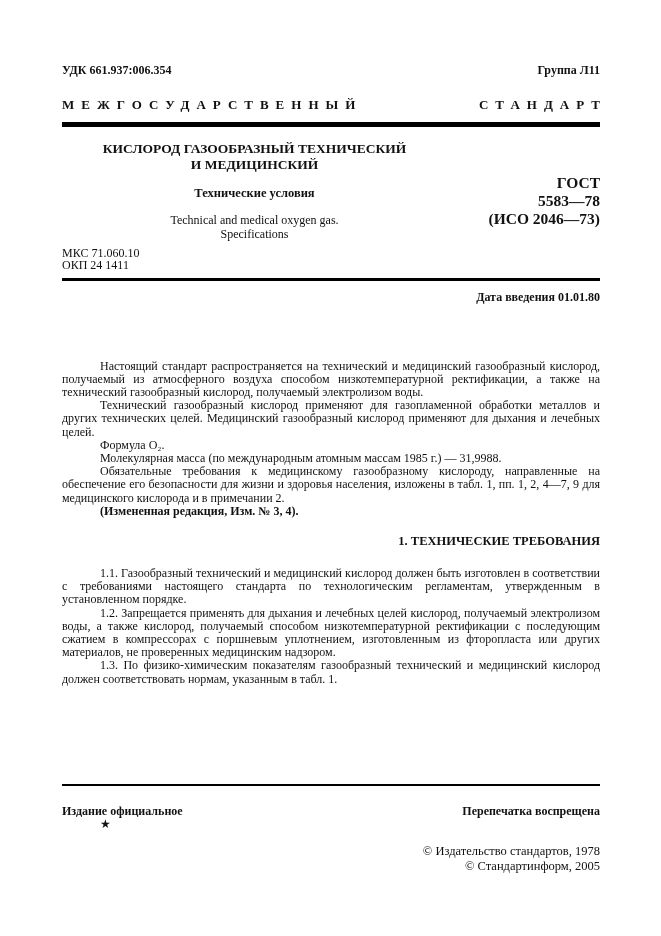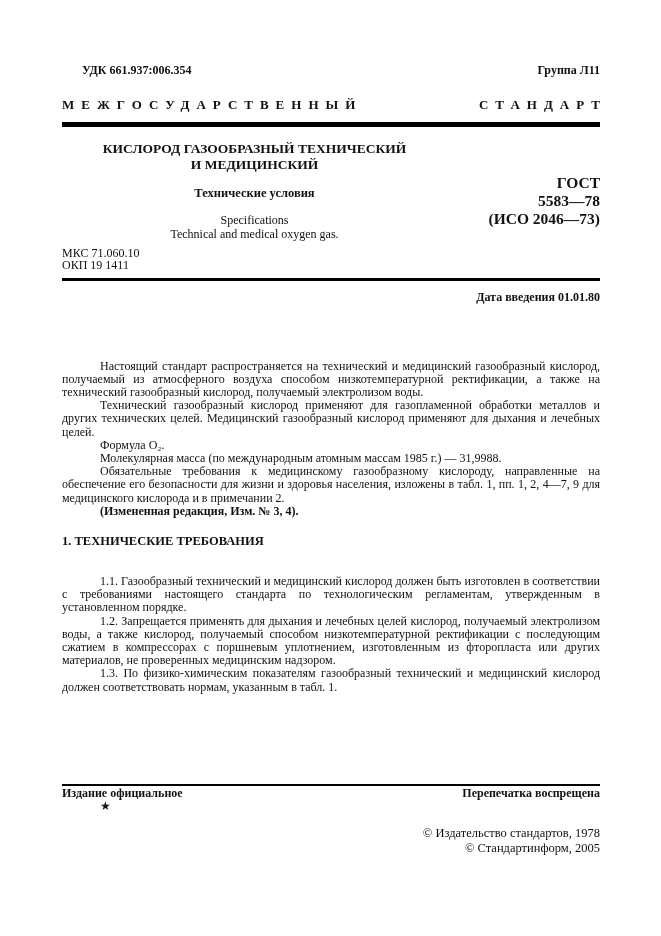--- a/index.html
+++ b/index.html
@@ -24,21 +24,20 @@
   }
 
   
   .udk-row {
     margin-top: 63px;
     display: flex;
     justify-content: space-between;
     font-weight: bold;
     font-size: 12px;
     line-height: 14px;
-    margin-left: 20px;
   }
   .standard-row {
     margin-top: 20px;
     display: flex;
     justify-content: space-between;
     font-weight: bold;
     font-size: 13px;
     line-height: 15px;
     white-space: nowrap;
   }
@@ -103,38 +102,38 @@
     font-size: 12px;
     line-height: 13.2px;
     text-align: justify;
   }
   .body-text p {
     margin: 0;
     text-indent: 38px;
   }
   .amendment { font-weight: bold; }
   .section-heading {
-    margin: 16px 0 27px 0;
-    text-align: left;
+    margin: 16px 0 19px 0;
+    text-align: right;
     font-weight: bold;
     font-size: 12.5px;
     line-height: 14px;
     text-indent: 0;
   }
 
   
   .footer {
     position: absolute;
     top: 784px;
     left: 62px;
     width: 538px;
     border-top: 2px solid #000000;
   }
   .footer-row {
-    padding-top: 0;
+    padding-top: 18px;
     display: flex;
     justify-content: space-between;
     font-weight: bold;
     font-size: 12px;
     line-height: 14px;
   }
   .star-row {
     margin-left: 38px;
     font-size: 12px;
     line-height: 12px;
@@ -165,34 +164,34 @@
     <div class="thick-bar"></div>
 
     <div class="title-grid">
       <div class="title-left">
         <div class="title-ru">
           <div>КИСЛОРОД ГАЗООБРАЗНЫЙ ТЕХНИЧЕСКИЙ</div>
           <div>И МЕДИЦИНСКИЙ</div>
         </div>
         <div class="subtitle-ru">Технические условия</div>
         <div class="title-en">
+          <div>Technical and medical oxygen gas.</div>
           <div>Specifications</div>
-          <div>Technical and medical oxygen gas.</div>
         </div>
       </div>
       <div class="designation">
         <div>ГОСТ</div>
         <div>5583—78</div>
         <div>(ИСО 2046—73)</div>
       </div>
     </div>
 
     <div class="codes">
       <div>МКС 71.060.10</div>
-      <div>ОКП 19 1411</div>
+      <div>ОКП 24 1411</div>
     </div>
 
     <div class="mid-rule"></div>
 
     <div class="date-row">
       <span>Дата введения</span>
       <span> </span>
       <span class="date-value">01.01.80</span>
     </div>
 

